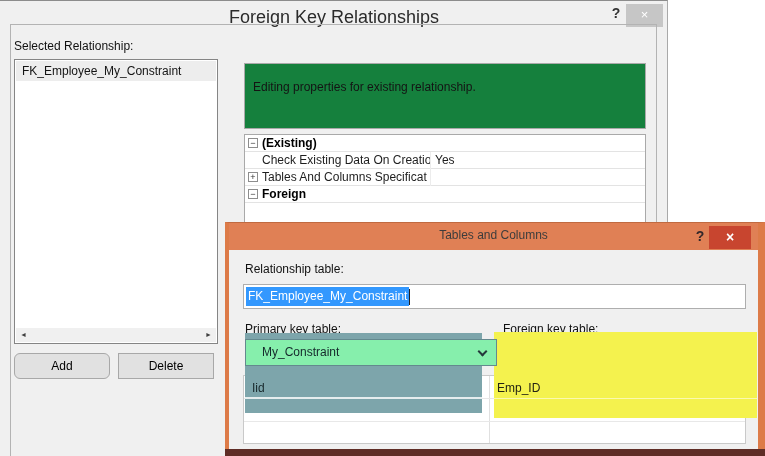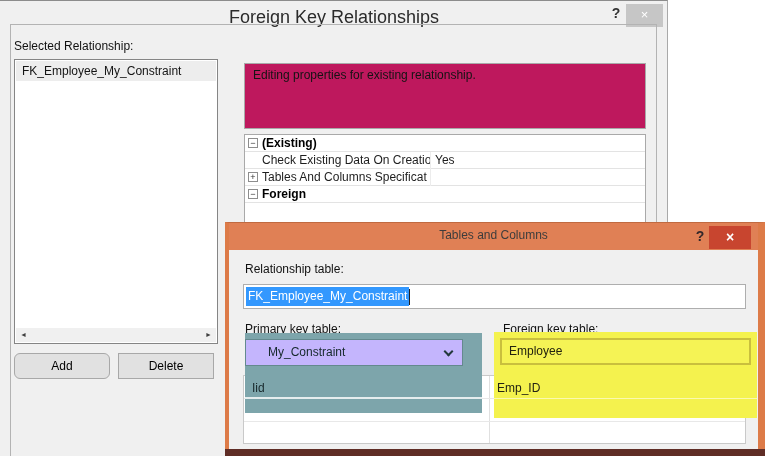--- a/index.html
+++ b/index.html
@@ -27,21 +27,21 @@
   .fk-listitem { position:absolute; left:1px; top:1px; width:200px; height:20px;
     background:#ededed; line-height:20px; padding-left:6px; color:#141414; white-space:nowrap; overflow:hidden; }
   .fk-hscroll { position:absolute; left:1px; bottom:1px; width:200px; height:14px; background:#f0f0f0; }
   .scroll-arrow { position:absolute; top:0; width:15px; height:14px; text-align:center;
     font-size:7px; line-height:14px; color:#3f3f3f; }
   .scroll-left { left:0; } .scroll-right { right:0; }
   .btn { position:absolute; width:96px; height:26px; background:#e1e1e1;
     border:1px solid #a8a8a8; text-align:center; line-height:24px; font-size:12px; color:#000; }
   .btn-add { left:14px; top:352px;border-radius:6px; } .btn-delete { left:118px; top:352px; }
   .fk-desc { position:absolute; left:244px; top:62px; width:402px; height:66px;
-    border:1px solid #a9a9a9; background:#be185d; padding:4px 8px; color:#141414; }
+    border:1px solid #a9a9a9; background:#15803d; padding:16px 8px; color:#141414; }
   .fk-grid { position:absolute; left:244px; top:133px; width:402px; height:90px;
     background:#fff; border:1px solid #a9a9a9; overflow:hidden; }
   .grid-row { position:absolute; left:0; width:400px; height:17px; border-bottom:1px solid #e3e3e3; }
   .grid-row.bold { font-weight:bold; color:#000; }
   .expander { position:absolute; left:3px; top:3px; width:10px; height:10px;
     border:1px solid #8d8d8d; background:#fff; font-size:9px; font-weight:normal;
     line-height:8px; text-align:center; color:#333; }
   .grid-label { position:absolute; left:17px; top:1px; line-height:15px; white-space:nowrap; }
   .grid-namecell { position:absolute; left:0; top:0; width:186px; height:17px;
     border-right:1px solid #ececec; overflow:hidden; }
@@ -64,22 +64,22 @@
   .caret { display:inline-block; width:1px; height:16px; background:#222; vertical-align:middle; }
   .tc-panel { position:absolute; left:14px; top:152px; width:503px; height:69px;
     background:#fff; border:1px solid #c9c9c9; }
   .tc-panel-vline { position:absolute; left:245px; top:0; width:1px; height:100%; background:#e0e0e0; }
   .tc-panel-hline1 { position:absolute; left:0; top:22px; width:100%; height:1px; background:#e8e8e8; }
   .tc-panel-hline2 { position:absolute; left:0; top:45px; width:100%; height:1px; background:#e8e8e8; }
   .hl-teal { position:absolute; left:16px; top:110px; width:237px; height:80px; background:#7da5ab; }
   .hl-teal-line { position:absolute; left:0; top:64px; width:100%; height:2px; background:rgba(255,255,255,0.8); }
   .hl-yellow { position:absolute; left:265px; top:109px; width:263px; height:86px; background:#f4f24e; }
   .hl-yellow-line { position:absolute; left:0; top:66px; width:100%; height:1px; background:rgba(255,255,255,0.55); }
-  .tc-combo { position:absolute; left:16px; top:116px; width:218px; height:27px;
-    background:#c4b5fd; border:1px solid #64898e; line-height:25px; padding-left:22px;
+  .tc-combo { position:absolute; left:16px; top:116px; width:252px; height:27px;
+    background:#86efac; border:1px solid #64898e; line-height:25px; padding-left:16px;
     color:#15282b; }
   .chevron-down { position:absolute; right:10px; top:8px; width:7px; height:7px;
     border:solid #24393c; border-width:0 2px 2px 0; transform:rotate(45deg); }
   .tc-fktable { position:absolute; left:271px; top:115px; width:251px; height:27px;
     background:#f5f355; border:2px solid #c9bf3d; line-height:23px; padding-left:7px; color:#23230e; }
   .tc-col { position:absolute; line-height:16px; color:#17282b; }
   .tc-col-pk { left:23px; top:157px; }
   .tc-col-fk { left:268px; top:157px; color:#232314; }
   .bottom-bar { position:absolute; left:225px; top:449px; width:540px; height:7px;
     background:#5f2d26; z-index:60; }
@@ -158,22 +158,19 @@
       <div class="hl-teal-line"></div>
     </div>
     <div class="hl-yellow">
       <div class="hl-yellow-line"></div>
     </div>
 
     <div class="tc-combo">
       <span>My_Constraint</span>
       <span class="chevron-down"></span>
     </div>
-    <div class="tc-fktable">
-      <span>Employee</span>
-    </div>
 
     <div class="tc-col tc-col-pk">Iid</div>
     <div class="tc-col tc-col-fk">Emp_ID</div>
   </div>
 
   <div class="bottom-bar"></div>
 </div>
 
 </body></html>

